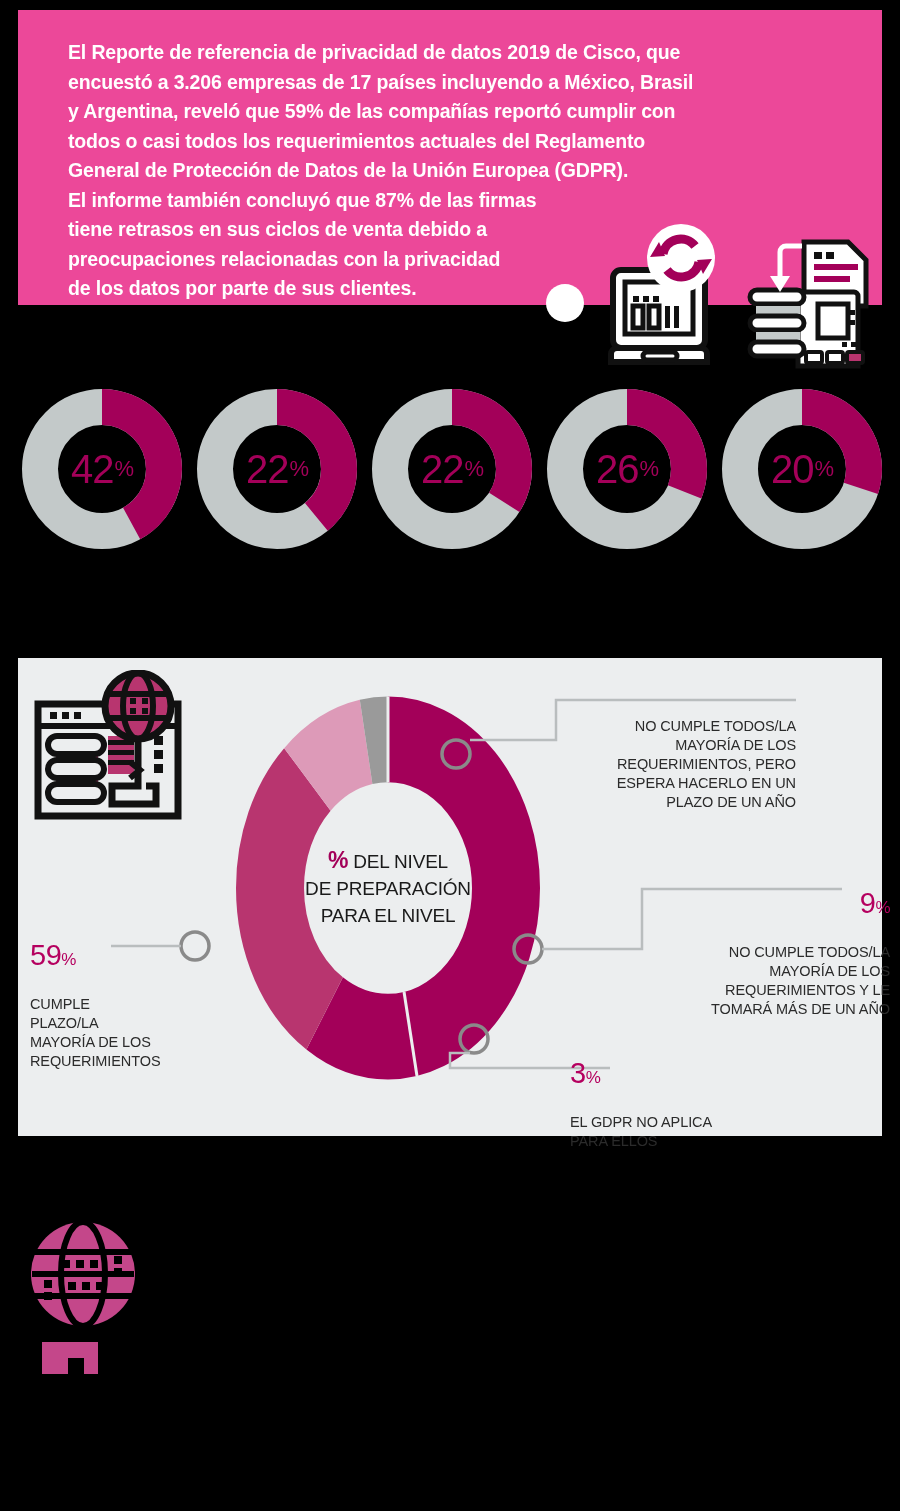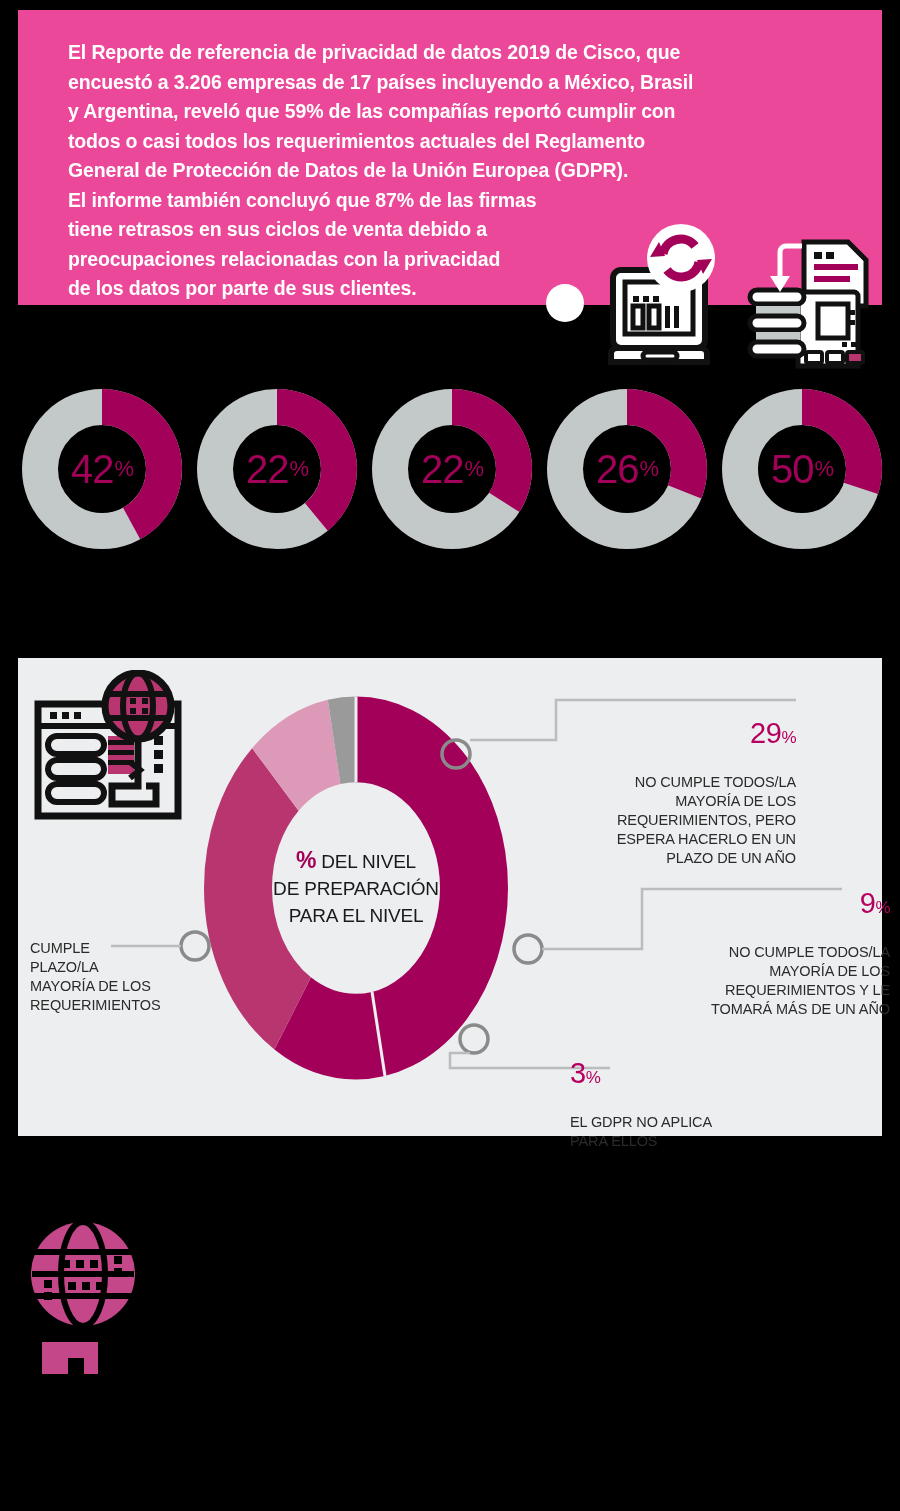--- a/index.html
+++ b/index.html
@@ -116,21 +116,21 @@
   .icon-server-key {
     position: absolute;
     left: 12px;
     top: 12px;
     width: 180px;
     height: 160px;
   }
 
   .donut-wrap {
     position: absolute;
-    left: 178px;
+    left: 210px;
     top: 20px;
     width: 320px;
     height: 420px;
     text-decoration: underline;
   }
 
   .donut-center {
     position: absolute;
     left: 50%;
     top: 50%;
@@ -295,21 +295,21 @@
           <span class="pct">%</span>
       </div>
     </div>
 
     <div class="mini-donut">
       <svg viewBox="0 0 160 160" width="160" height="160">
         <circle cx="80" cy="80" r="62" fill="none" stroke="#c3c9c9" stroke-width="36"></circle>
         <circle cx="80" cy="80" r="62" fill="none" stroke="#a30059" stroke-width="36" stroke-dasharray="116.9 272.8" transform="rotate(-90 80 80)"></circle>
       </svg>
       <div class="mini-donut-label">
-        <span>50</span>
+        <span>20</span>
           <span class="pct">%</span>
       </div>
     </div>
 
   </div>
 
   <div class="chart-panel">
 
     <svg class="icon-server-key" viewBox="0 0 180 160">
       <rect x="8" y="34" width="140" height="112" fill="#eceeef" stroke="#111" stroke-width="7"></rect>
@@ -377,21 +377,20 @@
     <path d="M542 291 h100 v-60 h200" fill="none" stroke="#b9bdbe" stroke-width="2.5"></path>
 
     <circle cx="474" cy="381" r="14" fill="none" stroke="#8a8a8a" stroke-width="3.5"></circle>
     <path d="M470 395 h-20 v15 h160" fill="none" stroke="#b9bdbe" stroke-width="2.5"></path>
 
     <circle cx="195" cy="288" r="14" fill="none" stroke="#8a8a8a" stroke-width="3.5"></circle>
     <path d="M181 288 h-70" fill="none" stroke="#b9bdbe" stroke-width="2.5"></path>
   </svg>
 
   <div class="callout callout-29">
-    <span class="big"><span>29</span><span class="sm">%</span></span>
     <span>NO CUMPLE TODOS/LA
 MAYORÍA DE LOS
 REQUERIMIENTOS, PERO
 ESPERA HACERLO EN UN
 PLAZO DE UN AÑO</span>
   </div>
 
   <div class="callout callout-9">
     <span class="big"><span>9</span><span class="sm">%</span></span>
     <span>NO CUMPLE TODOS/LA
@@ -400,20 +399,21 @@
 TOMARÁ MÁS DE UN AÑO</span>
   </div>
 
   <div class="callout callout-3">
     <span class="big"><span>3</span><span class="sm">%</span></span>
     <span>EL GDPR NO APLICA
 PARA ELLOS</span>
   </div>
 
   <div class="callout callout-59">
+    <span class="big"><span>59</span><span class="sm">%</span></span>
     <span>CUMPLE
 PLAZO/LA
 MAYORÍA DE LOS
 REQUERIMIENTOS</span>
   </div>
 
   <div class="bottom-row">
     <svg class="icon-globe-bottom" viewBox="0 0 110 165">
       <circle cx="55" cy="62" r="52" fill="#c4478a"></circle>
       <ellipse cx="55" cy="62" rx="22" ry="52" fill="none" stroke="#000000" stroke-width="6"></ellipse>

